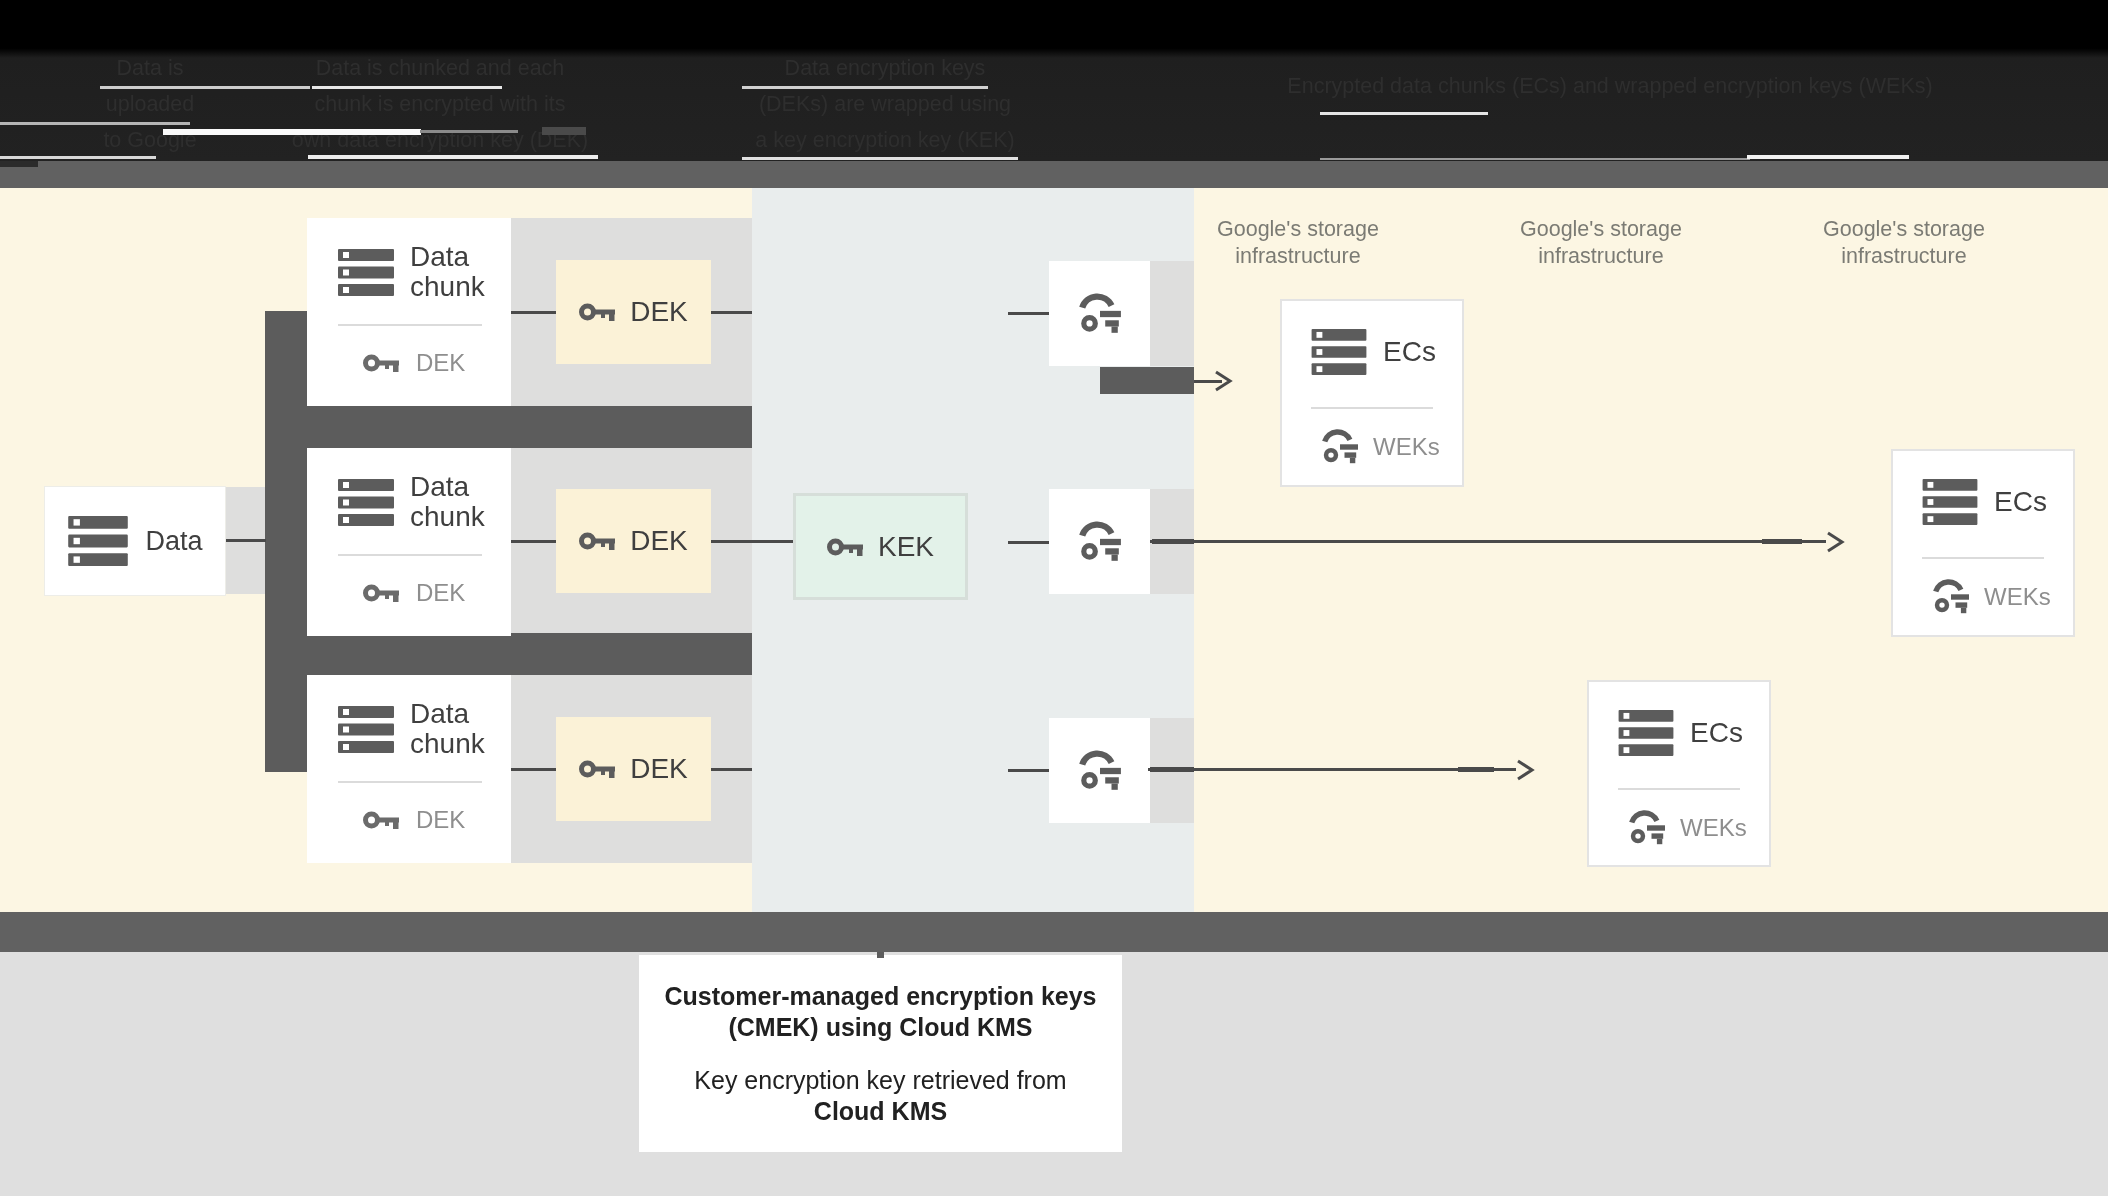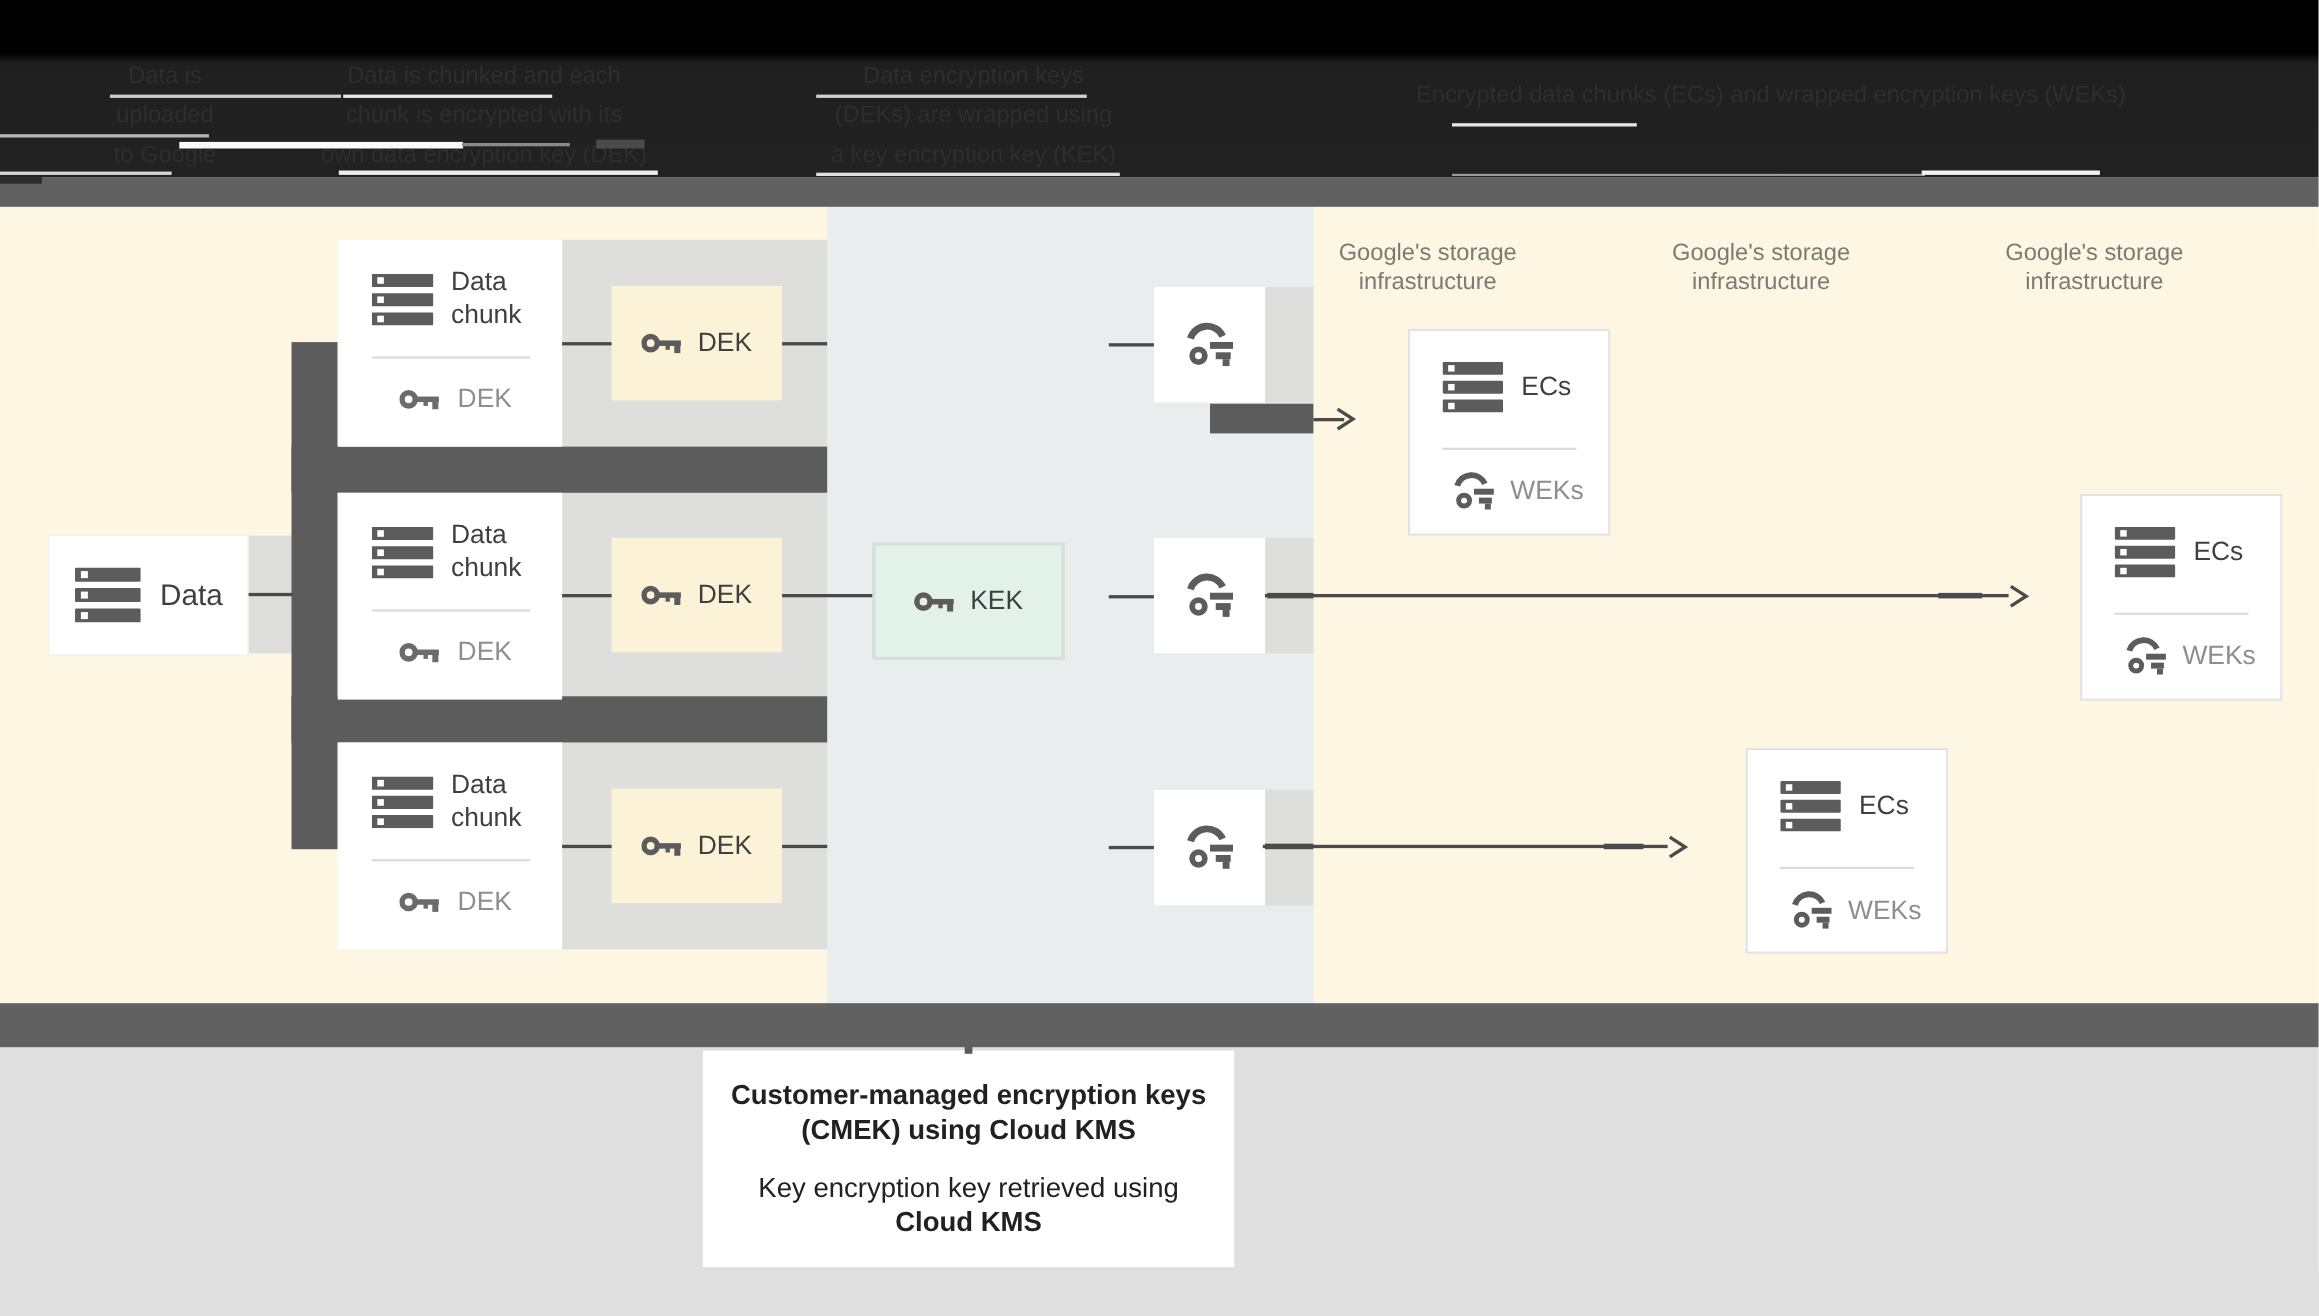--- a/index.html
+++ b/index.html
@@ -29,21 +29,21 @@
   .chunkbox{width:204px;height:188px;}
   .databox{width:182px;height:110px;border:1px solid #EDEDE8;box-sizing:border-box;
            display:flex;align-items:center;justify-content:center;gap:16px;}
   .dekbox{width:155px;height:104px;background:#FBF2D7;z-index:3;
           display:flex;align-items:center;justify-content:center;gap:14px;}
   .kekbox{width:175px;height:107px;background:#E3F2E9;border:3px solid #D6DED9;box-sizing:border-box;
           z-index:3;display:flex;align-items:center;justify-content:center;gap:14px;}
   .wrapbox{width:101px;height:105px;display:flex;align-items:center;justify-content:center;}
   .ecsbox{width:184px;height:188px;border:2px solid #E3E3E3;box-sizing:border-box;margin-left:46px;}
 
-  .biglabel{color:#3F3F3F;font-size:24px;}
+  .biglabel{color:#3F3F3F;font-size:28px;}
   .smalllabel{color:#8E8E8E;font-size:24px;}
   .infra{position:absolute;color:#7B7B74;font-size:21.5px;line-height:27px;z-index:2;text-align:center;}
 
   .boxrow{position:absolute;display:flex;align-items:center;gap:16px;}
   .divider{position:absolute;height:2px;background:#DBDBDB;}
 
   .line{background:#4a4a4a;z-index:4;}
 
   
   .caption{left:639px;top:955px;width:483px;height:197px;background:#ffffff;z-index:3;
@@ -408,17 +408,17 @@
       </svg>
       <span class="smalllabel">WEKs</span>
     </div>
   </div>
 
   <div class="abs" style="left:877px;top:948px;width:7px;height:10px;background:#5c5c5c;z-index:4;"></div>
   <div class="abs caption">
     <div class="b">Customer-managed encryption keys</div>
     <div class="b">(CMEK) using Cloud KMS</div>
     <div class="gap"></div>
-    <div>Key encryption key retrieved using</div>
+    <div>Key encryption key retrieved from</div>
     <div class="b">Cloud KMS</div>
   </div>
 
 </div>
 
 </body></html>

